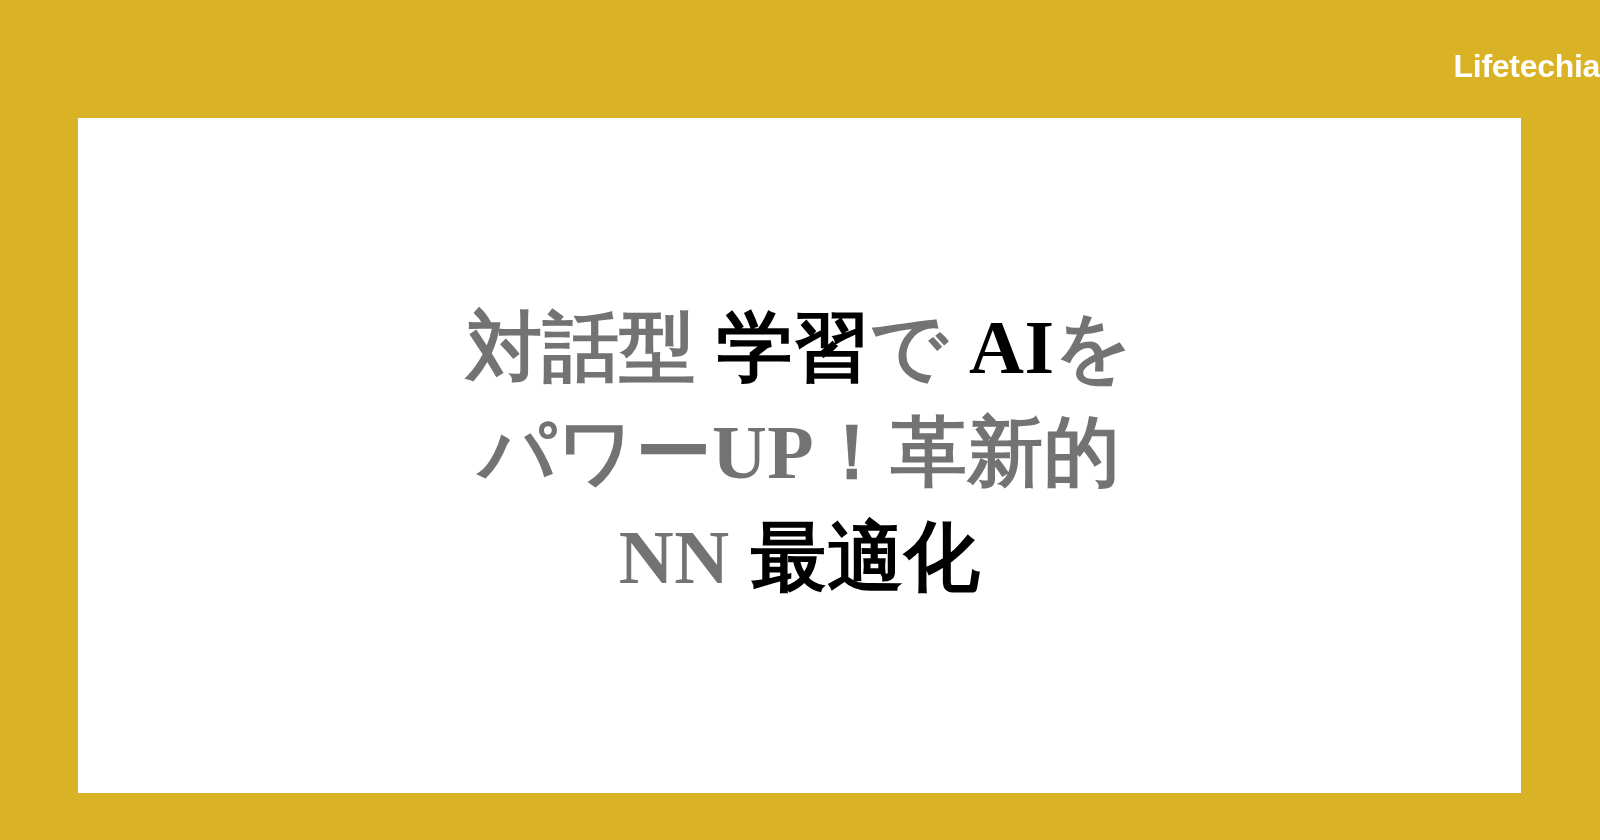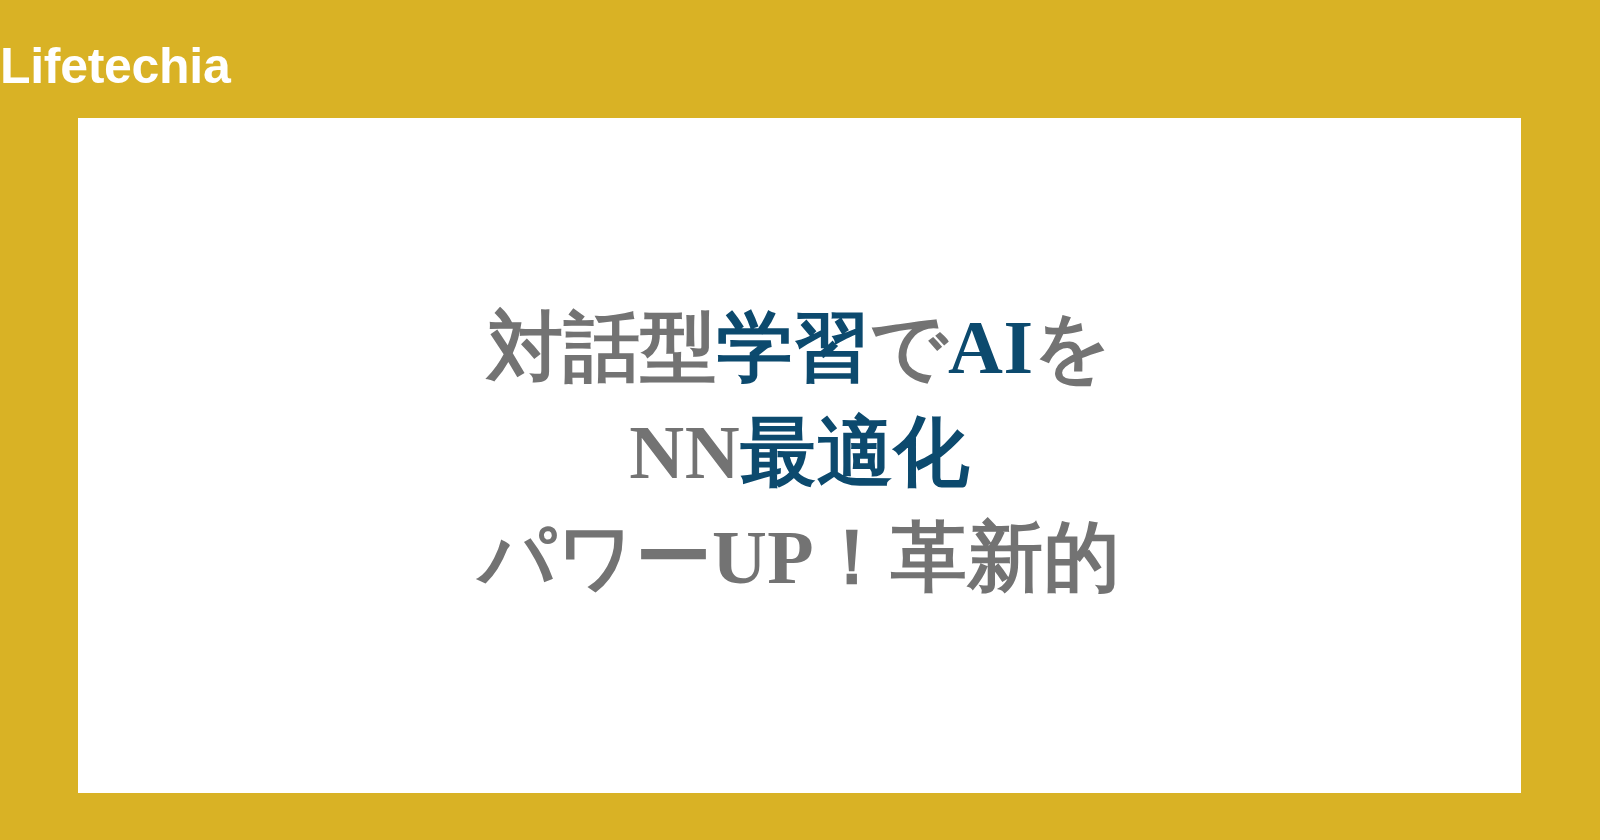--- a/index.html
+++ b/index.html
@@ -22,24 +22,24 @@
     background: #d9b225;
     box-sizing: border-box;
   }
 
   
   .site-name {
     position: absolute;
     top: 38px;
     left: 0;
     width: 1600px;
-    text-align: left;
+    text-align: right;
     font-family: "Liberation Sans", sans-serif;
     font-weight: bold;
-    font-size: 50px;
+    font-size: 32px;
     line-height: 56px;
     letter-spacing: -0.3px;
     color: #ffffff;
     white-space: nowrap;
   }
 
   
   .card {
     position: absolute;
     left: 78px;
@@ -65,36 +65,36 @@
     padding-bottom: 6px;
     box-sizing: border-box;
   }
 
   .title-line {
     display: block;
     white-space: nowrap;
   }
 
   .seg-navy   { color: #737373; }
-  .seg-orange { color: #0c4a6e; }
+  .seg-orange { color: #000000; margin-left: 21px; }
 </style>
 </head>
 <body>
 
 <div class="poster">
 
   <div class="site-name">Lifetechia</div>
 
   <div class="card">
 
     <div class="title-block">
 
       <span class="title-line"><span class="seg-navy">対話型</span><span class="seg-orange">学習</span><span class="seg-navy">で</span><span class="seg-orange">AI</span><span class="seg-navy">を</span></span>
 
+      <span class="title-line"><span class="seg-navy">パワーUP！革新的</span></span>
+
       <span class="title-line"><span class="seg-navy">NN</span><span class="seg-orange">最適化</span></span>
-
-      <span class="title-line"><span class="seg-navy">パワーUP！革新的</span></span>
 
     </div>
 
   </div>
 
 </div>
 
 </body></html>

